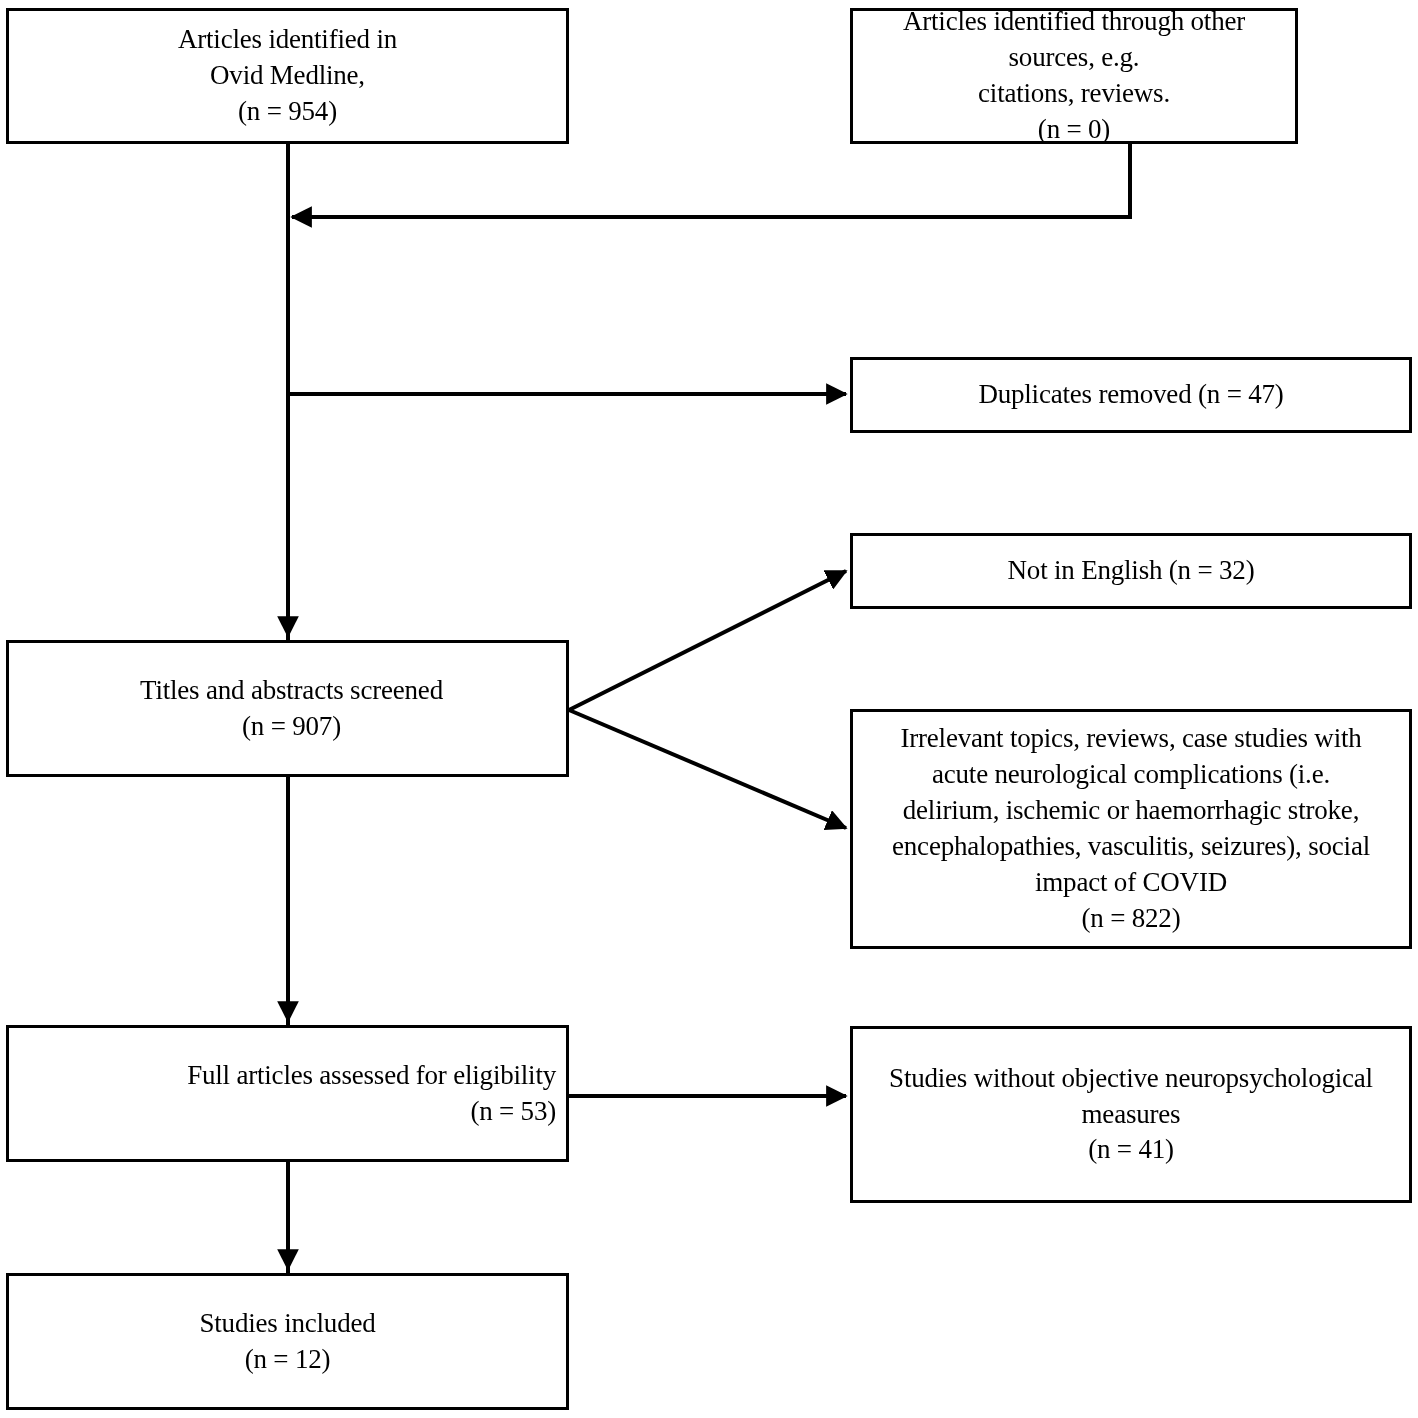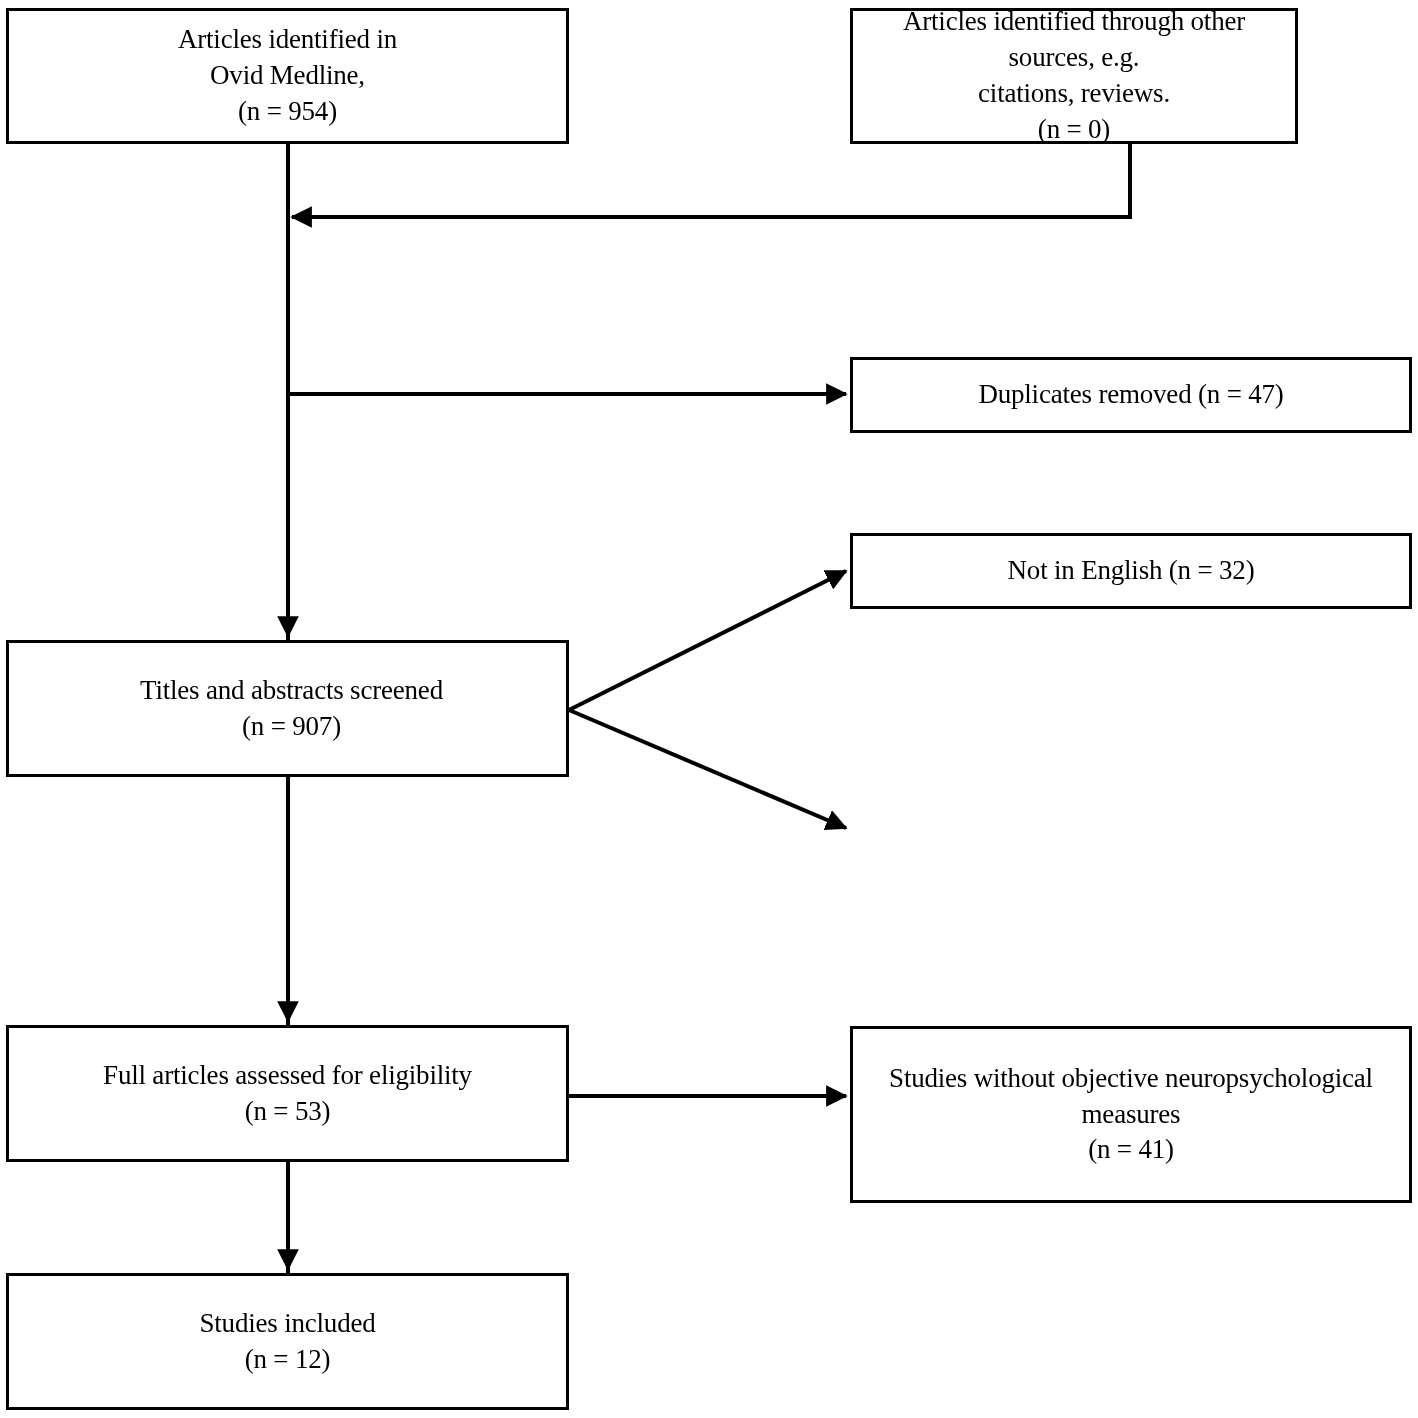--- a/index.html
+++ b/index.html
@@ -48,21 +48,21 @@
     white-space: pre-line;
     letter-spacing: -0.2px;
   }
   
   #box-ovid        { left: 6px;   top: 8px;    width: 563px;  height: 136px; }
   #box-other       { left: 850px; top: 8px;    width: 448px;  height: 136px; }
   #box-duplicates  { left: 850px; top: 357px;  width: 562px;  height: 76px;  }
   #box-notenglish  { left: 850px; top: 533px;  width: 562px;  height: 76px; align-items: center;  }
   #box-irrelevant  { left: 850px; top: 709px;  width: 562px;  height: 240px; }
   #box-screened    { left: 6px;   top: 640px;  width: 563px;  height: 137px; padding-left: 8px; }
-  #box-fulltext    { left: 6px;   top: 1025px; width: 563px;  height: 137px; }
+  #box-fulltext    { left: 6px;   top: 1025px; width: 563px;  height: 137px; text-align: right; }
   #box-nomeasures  { left: 850px; top: 1026px; width: 562px;  height: 177px; }
   #box-included    { left: 6px;   top: 1273px; width: 563px;  height: 137px; }
 </style>
 </head>
 <body>
 
 <div id="diagram-root">
 
   <svg class="flow-canvas" viewBox="0 0 1418 1418">
     <defs>
@@ -103,20 +103,28 @@
   </div>
 
   <div class="flow-box" id="box-duplicates">
     <span class="box-text">Duplicates removed  (n = 47)</span>
   </div>
 
   <div class="flow-box" id="box-notenglish">
     <span class="box-text">Not in English (n = 32)</span>
   </div>
 
+  <div class="flow-box" id="box-irrelevant">
+    <span class="box-text">Irrelevant topics, reviews, case studies with
+acute neurological complications (i.e.
+delirium, ischemic or haemorrhagic stroke,
+encephalopathies, vasculitis, seizures), social
+impact of COVID
+(n = 822)</span>
+  </div>
 
   <div class="flow-box" id="box-screened">
     <span class="box-text">Titles and abstracts screened
 (n = 907)</span>
   </div>
 
   <div class="flow-box" id="box-fulltext">
     <span class="box-text">Full articles assessed for eligibility
 (n = 53)</span>
   </div>

